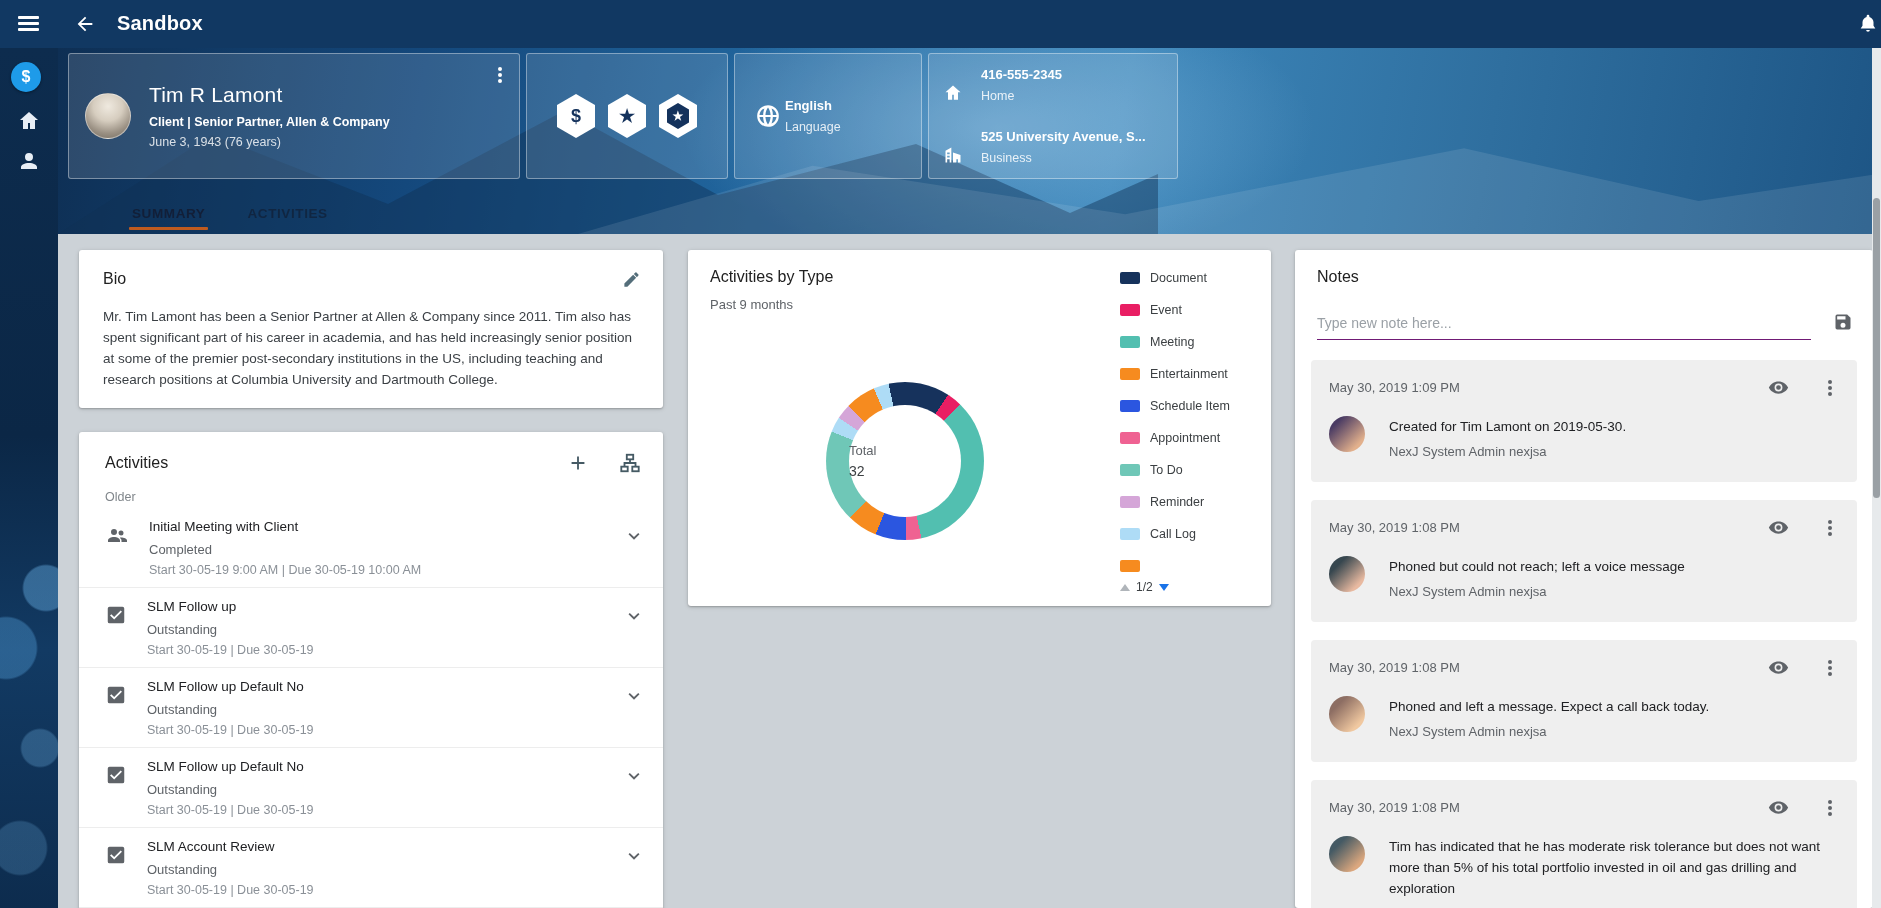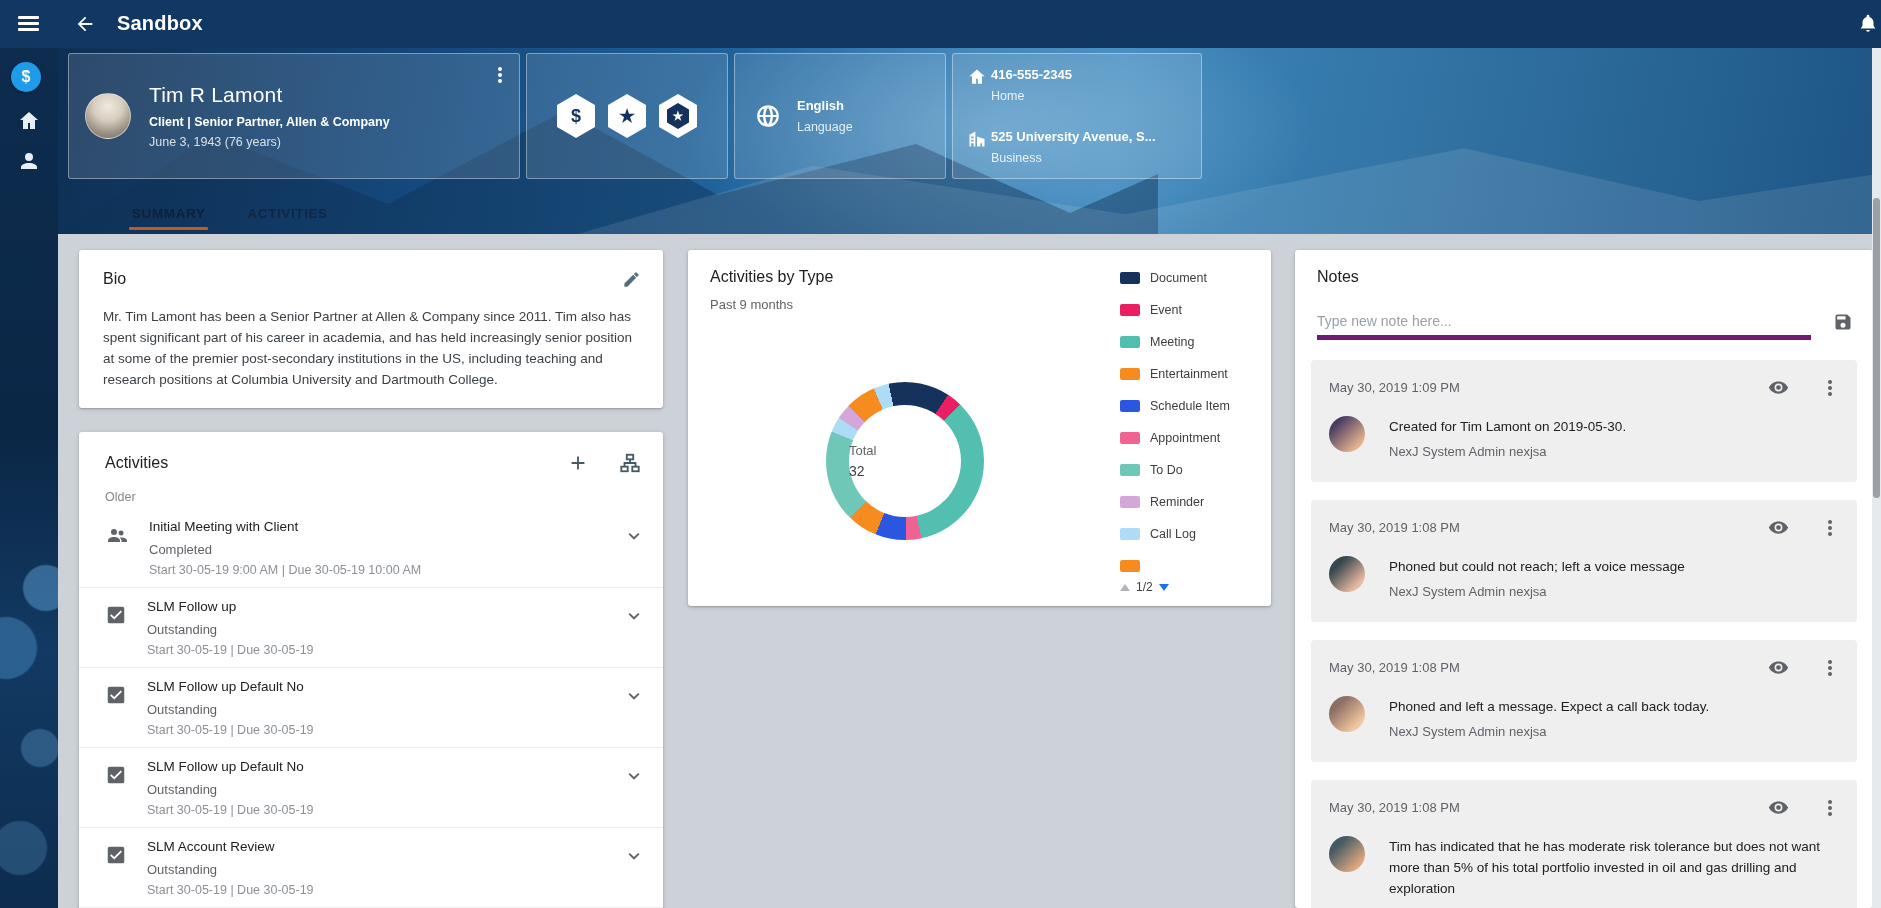--- a/index.html
+++ b/index.html
@@ -44,25 +44,25 @@
   .p-role{font-size:12.5px;font-weight:700;margin-top:8px}
   .p-birth{font-size:12.5px;color:rgba(255,255,255,.82);margin-top:6px}
   .kebab{width:18px;height:18px;display:flex;align-items:center;justify-content:center;cursor:pointer;color:#fff}
   .dots{width:4px;height:4px;border-radius:50%;background:currentColor;box-shadow:0 -6px 0 currentColor,0 6px 0 currentColor}
   .hc1 .kebab{position:absolute;top:12px;right:10px}
   .hc2{width:202px;display:flex;align-items:center;justify-content:center;gap:13px}
   .hex{width:38px;height:44px;background:#fff;clip-path:polygon(50% 0,100% 25%,100% 75%,50% 100%,0 75%,0 25%);
     display:flex;align-items:center;justify-content:center;color:#14325c;font-weight:700;font-size:18px;cursor:pointer}
   .hex-inner{width:22px;height:26px;background:#14325c;clip-path:polygon(50% 0,100% 25%,100% 75%,50% 100%,0 75%,0 25%);
     display:flex;align-items:center;justify-content:center;color:#fff;font-size:12px}
-  .hc3{width:212px;display:flex;align-items:center;padding-left:20px;gap:16px}
+  .hc3{width:188px;display:flex;align-items:center;padding-left:20px;gap:4px}
   .h-value{font-size:13px;font-weight:700}
   .h-label{font-size:12.5px;color:rgba(255,255,255,.85);margin-top:7px}
   .hc4{width:250px;padding:13px 14px;display:flex;flex-direction:column;justify-content:space-between}
-  .hc4-row{display:flex;gap:4px;align-items:flex-start}
+  .hc4-row{display:flex;gap:18px;align-items:flex-end}
 
   
   .tabs{position:absolute;left:74px;bottom:0;height:42px;display:flex;gap:42px;z-index:3}
   .tab{display:flex;align-items:center;font-size:13.5px;font-weight:700;letter-spacing:.6px;color:rgba(17,30,52,.72);position:relative;cursor:pointer}
   .tab.active{color:#121f38}
   .tab.active::after{content:'';position:absolute;left:-3px;right:-3px;bottom:4px;height:3px;background:#bf5b1f;border-radius:1px}
 
   
   .content{position:absolute;top:234px;left:58px;width:1823px;height:674px;overflow:hidden}
   .card{position:absolute;background:#fff;border-radius:3px;box-shadow:0 1px 2px rgba(0,0,0,.22),0 1px 5px rgba(0,0,0,.12)}
@@ -101,21 +101,21 @@
   .llabel{font-size:12.5px;color:#3c4043;white-space:nowrap}
   .lpage{position:absolute;left:432px;top:330px;display:flex;align-items:center;gap:6px}
   .tri{width:0;height:0;border-left:5px solid transparent;border-right:5px solid transparent;cursor:pointer}
   .tri-up{border-bottom:7px solid #b0b5ba}
   .tri-down{border-top:7px solid #1a73e8}
   .lpage-num{font-size:12px;color:#3c4043}
 
   
   #notes-card{left:1237px;top:16px;width:578px;height:658px}
   #notes-card .ctitle{position:absolute;left:22px;top:18px}
-  .note-input-row{position:absolute;left:22px;right:62px;top:56px;height:34px;border-bottom:5px solid #701a75}
+  .note-input-row{position:absolute;left:22px;right:62px;top:56px;height:34px;border-bottom:1px solid #701a75}
   .note-input{width:100%;height:100%;border:none;outline:none;background:transparent;font-size:14px;font-family:"Liberation Sans",sans-serif;color:#212121}
   .note-input::placeholder{color:#9aa0a6}
   .save-btn{position:absolute;right:20px;top:62px;color:#5f6368;cursor:pointer}
   .note-list{position:absolute;left:16px;right:16px;top:110px}
   .note{background:#efefef;border-radius:4px;padding:17px 18px 20px;margin-bottom:18px}
   .note-head{display:flex;align-items:center}
   .note-time{flex:1;font-size:13px;color:#5f6368}
   .note-eye{color:#5f6368;cursor:pointer;margin-right:32px}
   .note-head .kebab{color:#5f6368}
   .note-body{display:flex;gap:24px;margin-top:18px}

